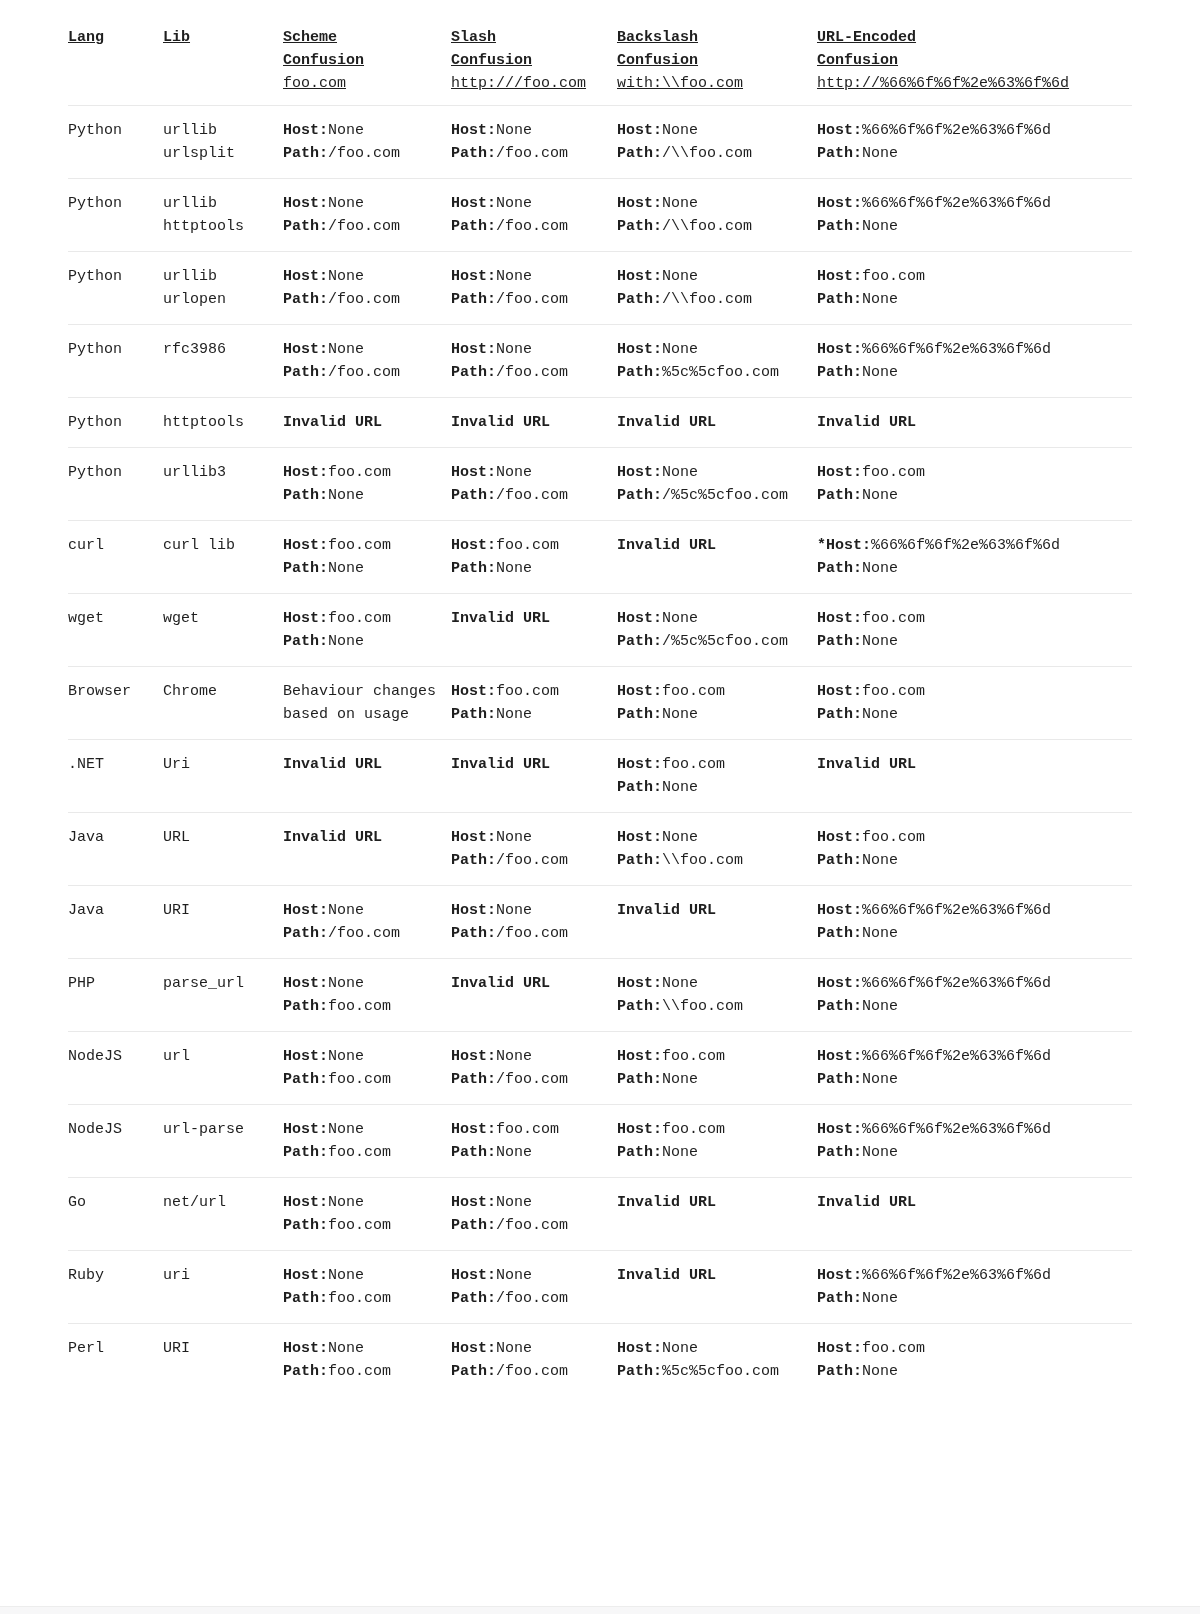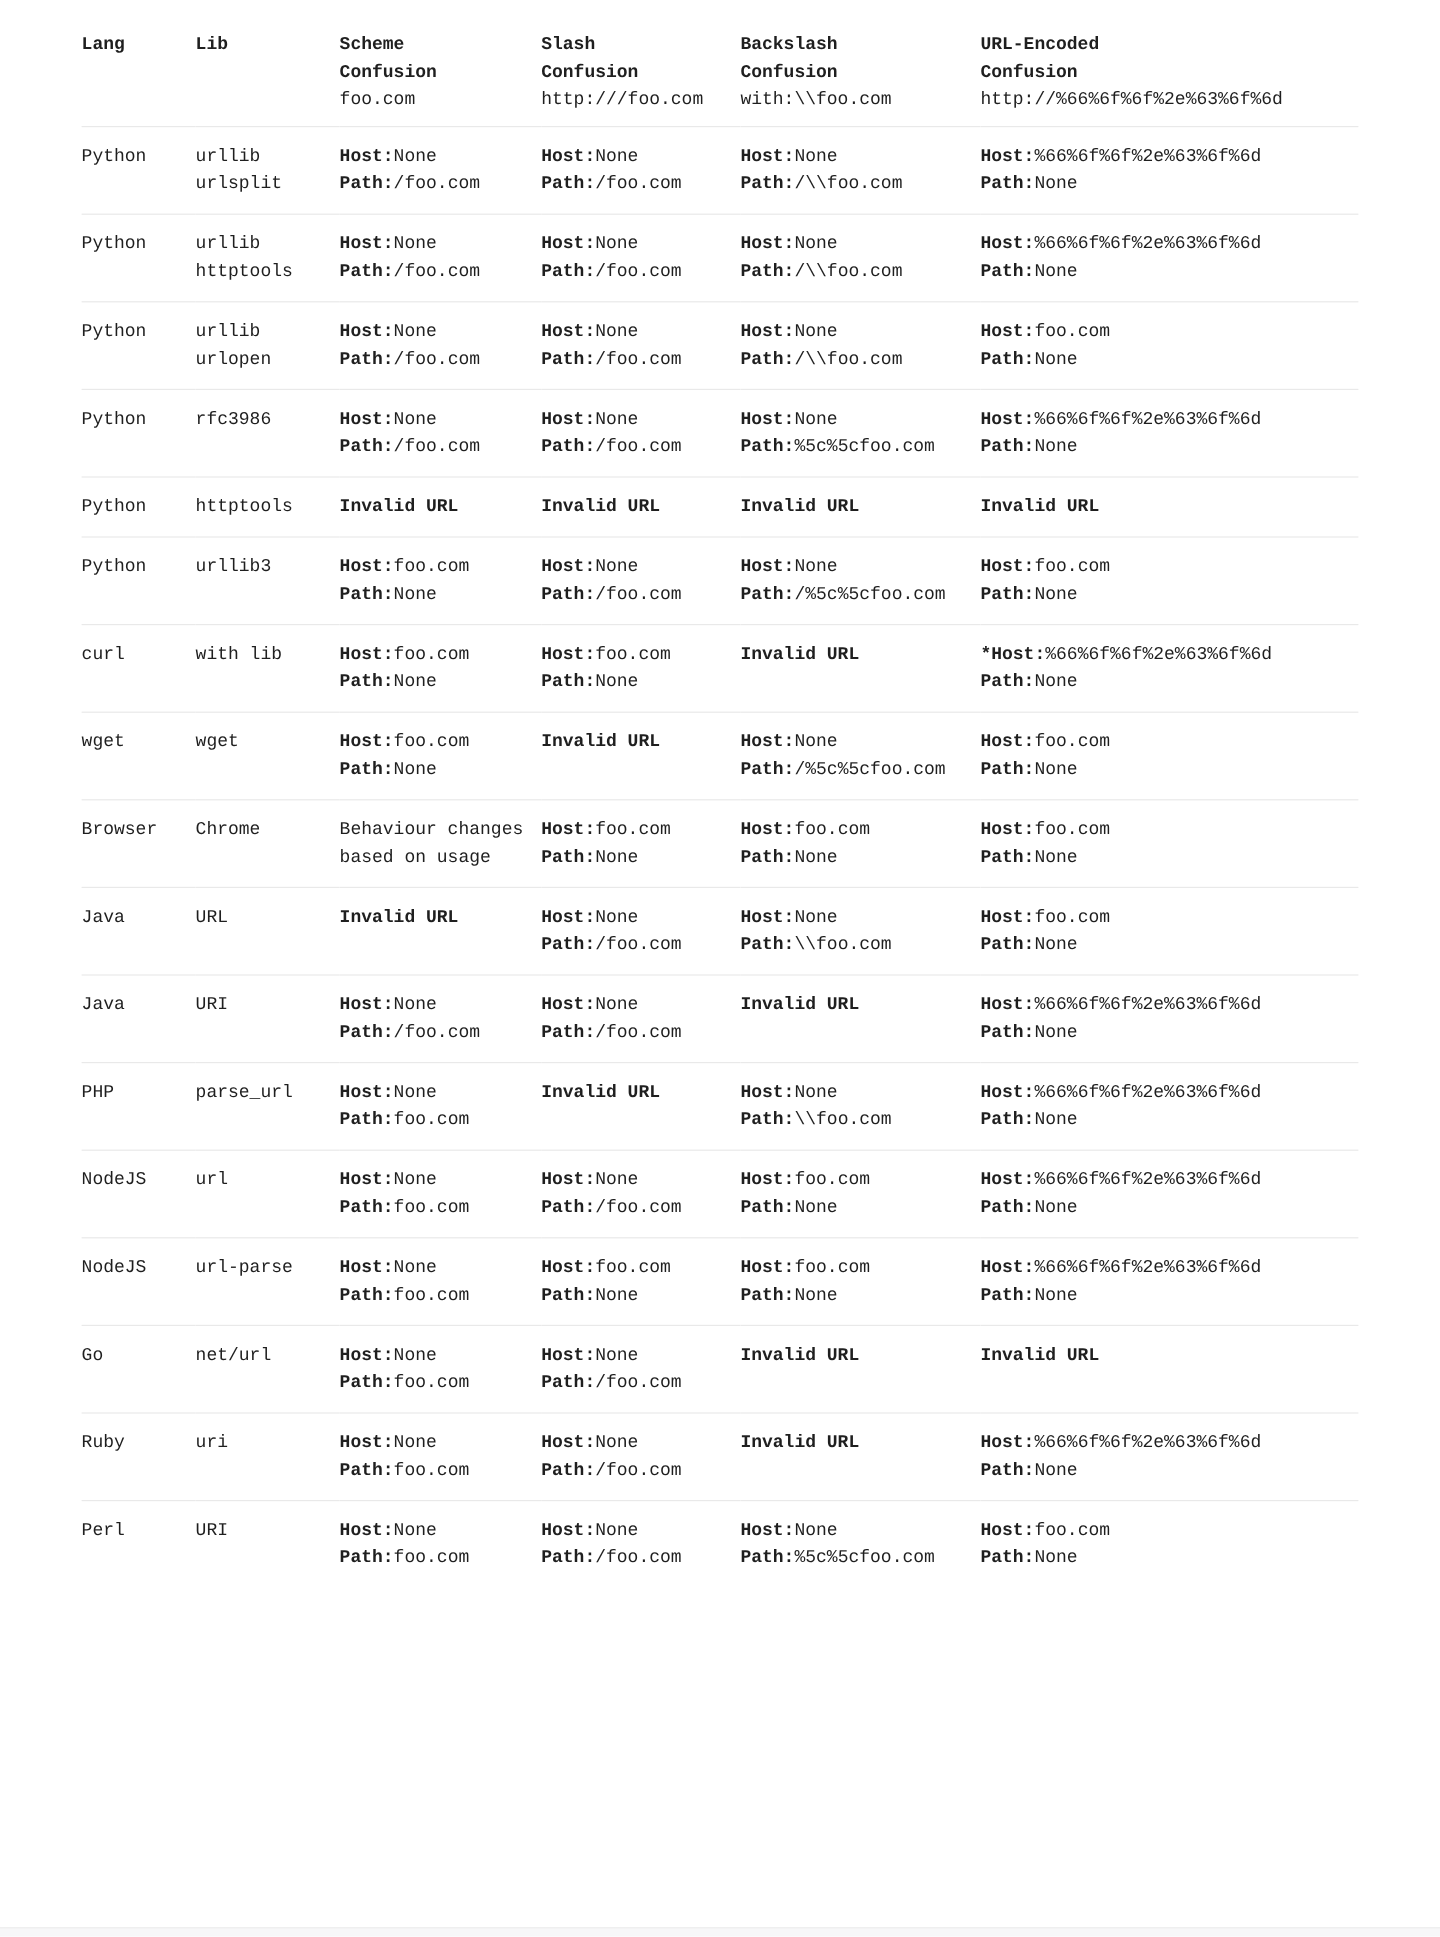--- a/index.html
+++ b/index.html
@@ -14,21 +14,21 @@
   }
   table[data-name="summary-table"]{
     border-collapse:collapse;table-layout:fixed;width:1064px;
     font-family:"Liberation Mono","DejaVu Sans Mono",monospace;
     font-size:15px;color:var(--text,#1f1f1f);
   }
   col.c-lang{width:95px;}  col.c-lib{width:120px;}
   col.c-scheme{width:168px;} col.c-slash{width:166px;}
   col.c-backslash{width:200px;} col.c-urlenc{width:315px;}
   th,td{vertical-align:top;text-align:left;font-weight:400;line-height:23px;}
-  thead th{padding:0 10px 10px 0;}
+  thead th{padding:0 10px 10px 0;text-decoration:underline;}
   tbody td{padding:13px 10px 13px 0;}
   tbody tr{border-top:1px solid var(--separator,#e9e9e9);margin-left:18px;}
   .b{font-weight:700;}
   .hline{font-weight:700;}
   .sample{font-weight:400;}
   .ln{white-space:pre-wrap;word-break:break-word;}
   .note{white-space:normal;}
   p[data-name="footnote"]{
     margin:40px 0 0 0;font-size:17px;color:var(--text,#1f1f1f);
     font-family:"Liberation Sans",sans-serif;
@@ -211,21 +211,21 @@
             <div class="ln"><span class="b" data-name="path-label">Path:</span><span data-name="path-value">/%5c%5cfoo.com</span></div>
           </td>
           <td data-name="url-encoded-confusion-cell">
             <div class="ln"><span class="b" data-name="host-label">Host:</span><span data-name="host-value">foo.com</span></div>
             <div class="ln"><span class="b" data-name="path-label">Path:</span><span data-name="path-value">None</span></div>
           </td>
         </tr>
         <tr data-name="row-curl-curl-lib">
           <td data-name="lang-cell">curl</td>
           <td data-name="lib-cell">
-            <div class="ln" data-name="lib-line">with lib</div>
+            <div class="ln" data-name="lib-line">curl lib</div>
           </td>
           <td data-name="scheme-confusion-cell">
             <div class="ln"><span class="b" data-name="host-label">Host:</span><span data-name="host-value">foo.com</span></div>
             <div class="ln"><span class="b" data-name="path-label">Path:</span><span data-name="path-value">None</span></div>
           </td>
           <td data-name="slash-confusion-cell">
             <div class="ln"><span class="b" data-name="host-label">Host:</span><span data-name="host-value">foo.com</span></div>
             <div class="ln"><span class="b" data-name="path-label">Path:</span><span data-name="path-value">None</span></div>
           </td>
           <td data-name="backslash-confusion-cell">
@@ -269,20 +269,39 @@
             <div class="ln"><span class="b" data-name="host-label">Host:</span><span data-name="host-value">foo.com</span></div>
             <div class="ln"><span class="b" data-name="path-label">Path:</span><span data-name="path-value">None</span></div>
           </td>
           <td data-name="backslash-confusion-cell">
             <div class="ln"><span class="b" data-name="host-label">Host:</span><span data-name="host-value">foo.com</span></div>
             <div class="ln"><span class="b" data-name="path-label">Path:</span><span data-name="path-value">None</span></div>
           </td>
           <td data-name="url-encoded-confusion-cell">
             <div class="ln"><span class="b" data-name="host-label">Host:</span><span data-name="host-value">foo.com</span></div>
             <div class="ln"><span class="b" data-name="path-label">Path:</span><span data-name="path-value">None</span></div>
+          </td>
+        </tr>
+        <tr data-name="row-dotnet-uri">
+          <td data-name="lang-cell">.NET</td>
+          <td data-name="lib-cell">
+            <div class="ln" data-name="lib-line">Uri</div>
+          </td>
+          <td data-name="scheme-confusion-cell">
+            <div class="ln b" data-name="invalid-url-label">Invalid URL</div>
+          </td>
+          <td data-name="slash-confusion-cell">
+            <div class="ln b" data-name="invalid-url-label">Invalid URL</div>
+          </td>
+          <td data-name="backslash-confusion-cell">
+            <div class="ln"><span class="b" data-name="host-label">Host:</span><span data-name="host-value">foo.com</span></div>
+            <div class="ln"><span class="b" data-name="path-label">Path:</span><span data-name="path-value">None</span></div>
+          </td>
+          <td data-name="url-encoded-confusion-cell">
+            <div class="ln b" data-name="invalid-url-label">Invalid URL</div>
           </td>
         </tr>
         <tr data-name="row-java-url">
           <td data-name="lang-cell">Java</td>
           <td data-name="lib-cell">
             <div class="ln" data-name="lib-line">URL</div>
           </td>
           <td data-name="scheme-confusion-cell">
             <div class="ln b" data-name="invalid-url-label">Invalid URL</div>
           </td>

